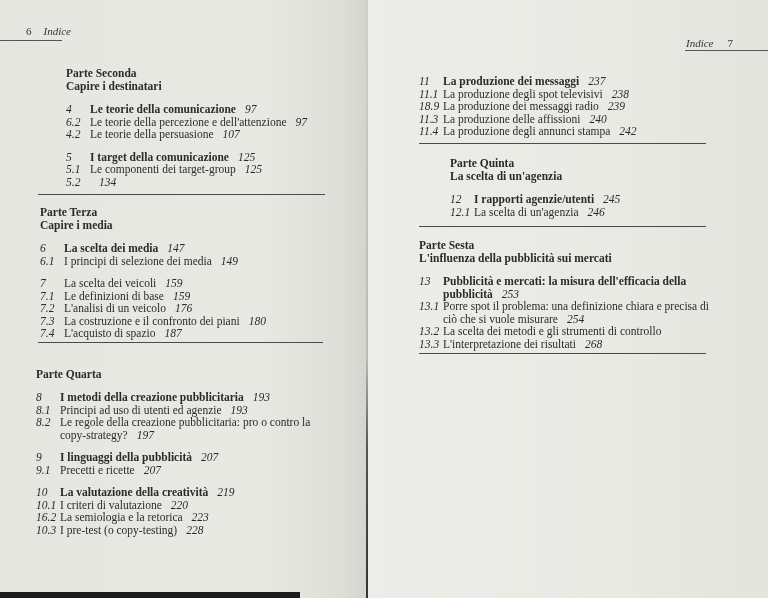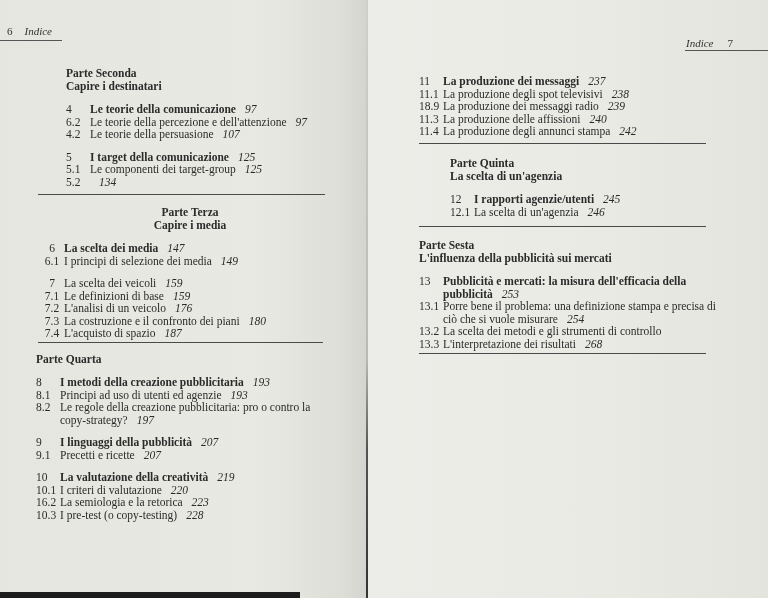--- a/index.html
+++ b/index.html
@@ -25,36 +25,36 @@
       background: linear-gradient(to bottom, #cfd0c9 0%, #b9bab3 60%, #555 75%, #333 100%);
     }
     .bottom-shadow {
       position: absolute; left: 0; top: 592px; width: 300px; height: 6px;
       background: #1c1c1c;
     }
     .running-head {
       position: absolute; font-size: 11px; font-style: italic; color: #333;
     }
     .running-head .num { font-style: normal; }
-    .rh-left { left: 7px; top: 25px; }
+    .rh-left { left: 26px; top: 25px; }
     .rh-left .num { margin-right: 12px; }
     .rh-right { left: 686px; top: 37px; }
     .rh-right .num { margin-left: 14px; }
     .rule-left-head {
       position: absolute; left: 0; top: 40px; width: 62px; height: 1px; background: #555;
     }
     .rule-right-head {
       position: absolute; left: 685px; top: 50px; width: 83px; height: 1px; background: #555;
     }
     .block { position: absolute; font-size: 11.5px; line-height: 12.5px; }
     .part-title { font-weight: bold; font-size: 11.5px; line-height: 13px; }
     .part-title div { white-space: nowrap; }
     .chapter { margin-top: 10px; }
     .row { display: flex; white-space: nowrap; }
-    .row .no { width: 24px; flex: 0 0 24px; }
+    .row .no { width: 24px; flex: 0 0 24px; font-style: italic; }
     .row.bold .txt { font-weight: bold; }
     .row .pg { font-style: italic; margin-left: 9px; }
     .sec-rule { position: absolute; height: 1px; background: #4a4a4a; }
   </style>
 </head>
 <body>
 
 <div class="page page-left"></div>
 <div class="page page-right"></div>
 <div class="spine"></div>
@@ -104,21 +104,21 @@
         <span class="pg">125</span>
       </div>
     <div class="row">
         <span class="no">5.2</span>
         <span class="pg">134</span>
       </div>
   </div>
 </div>
 <div class="sec-rule" style="left:38px; top:194px; width:287px;"></div>
 
-<div class="block" style="left:40px; top:206px; width:300px;text-align:center;">
+<div class="block" style="left:40px; top:206px; width:300px;">
   <div class="part-title">
     <div>Parte Terza</div>
     <div>Capire i media</div>
   </div>
   <div class="chapter">
     <div class="row bold">
         <span class="no">6</span>
         <span class="txt">La scelta dei media</span>
         <span class="pg">147</span>
       </div>
@@ -151,21 +151,21 @@
       </div>
     <div class="row">
         <span class="no">7.4</span>
         <span class="txt">L'acquisto di spazio</span>
         <span class="pg">187</span>
       </div>
   </div>
 </div>
 <div class="sec-rule" style="left:38px; top:342px; width:285px;"></div>
 
-<div class="block" style="left:36px; top:353px; width:300px;">
+<div class="block" style="left:36px; top:368px; width:300px;">
   <div class="part-title">
     <div>Parte Quarta</div>
   </div>
   <div class="chapter">
     <div class="row bold">
         <span class="no">8</span>
         <span class="txt">I metodi della creazione pubblicitaria</span>
         <span class="pg">193</span>
       </div>
     <div class="row">
@@ -280,21 +280,21 @@
         <span class="no">13</span>
         <span class="txt">Pubblicità e mercati: la misura dell'efficacia della</span>
       </div>
     <div class="row bold">
         <span class="no"></span>
         <span class="txt">pubblicità</span>
         <span class="pg" style="font-weight:normal">253</span>
       </div>
     <div class="row">
         <span class="no">13.1</span>
-        <span class="txt">Porre bene il problema: una definizione stampa e precisa di</span>
+        <span class="txt">Porre spot il problema: una definizione chiara e precisa di</span>
       </div>
     <div class="row">
         <span class="no"></span>
         <span class="txt">ciò che si vuole misurare</span>
         <span class="pg">254</span>
       </div>
     <div class="row">
         <span class="no">13.2</span>
         <span class="txt">La scelta dei metodi e gli strumenti di controllo</span>
       </div>

